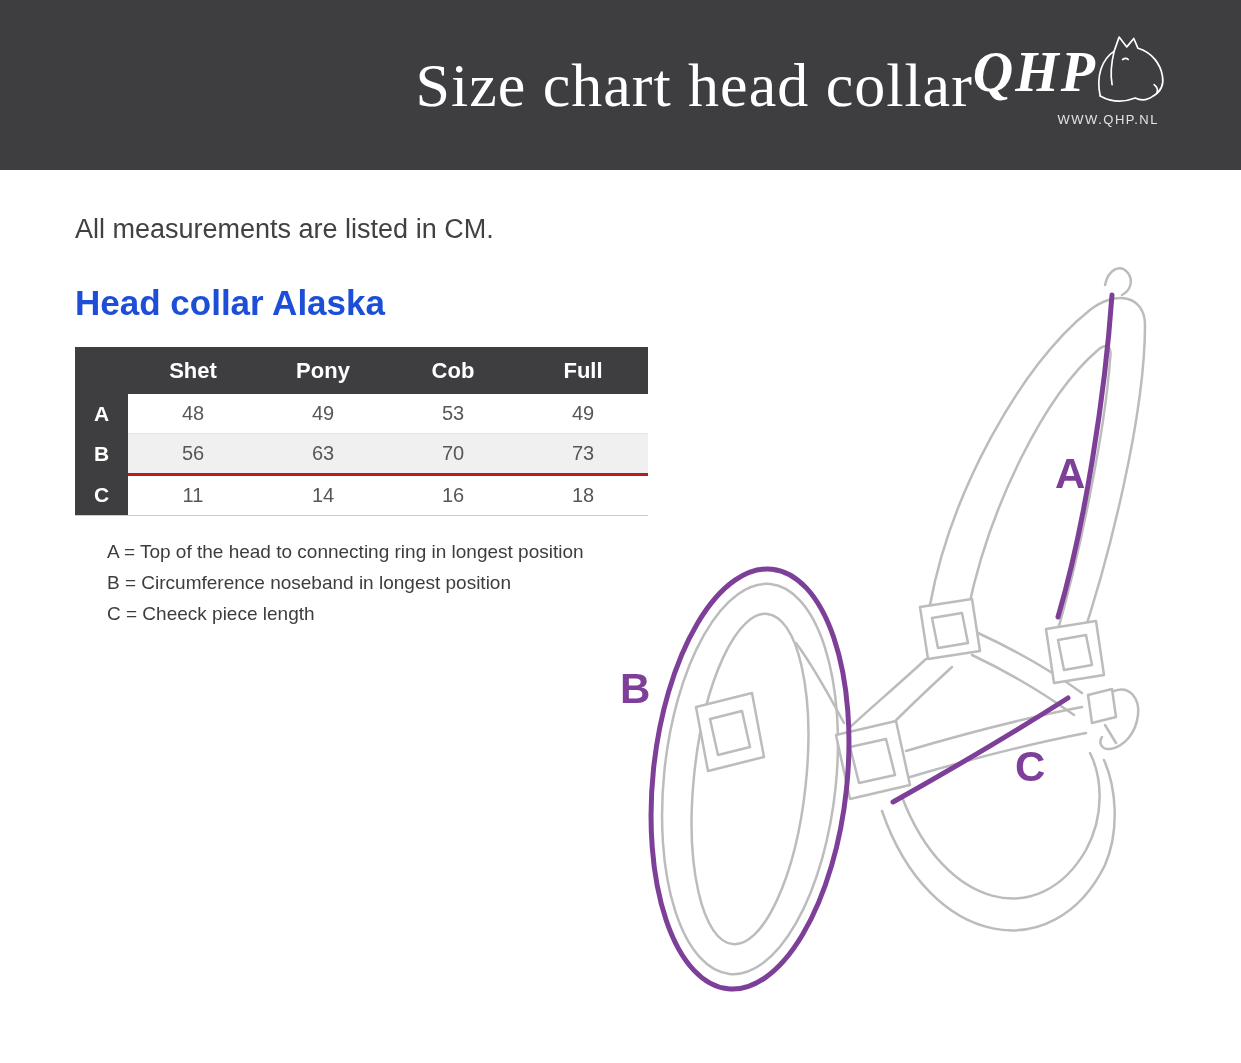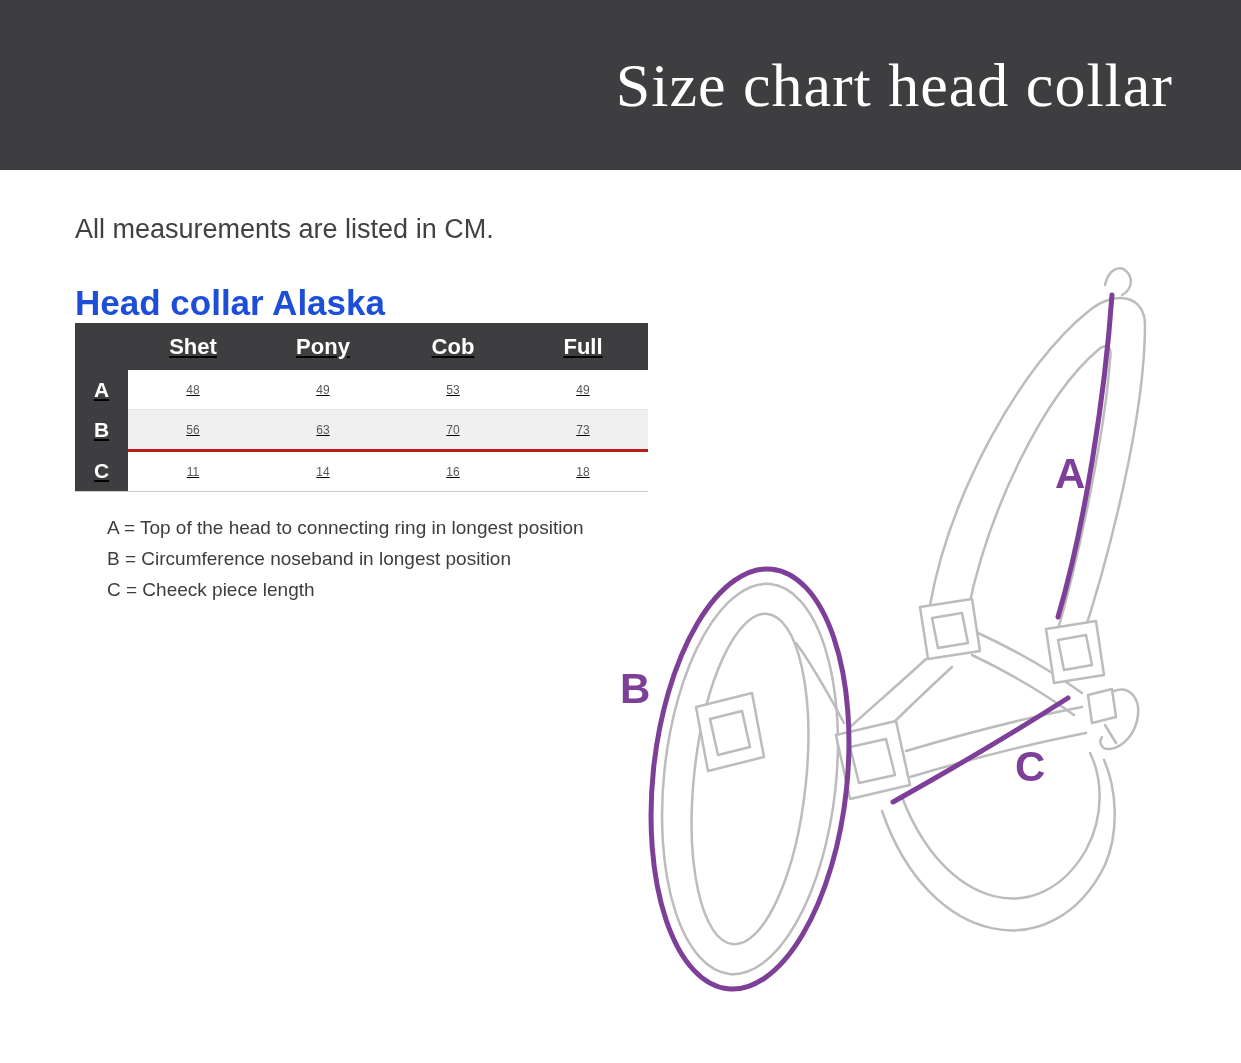--- a/index.html
+++ b/index.html
@@ -45,32 +45,32 @@
   .content{position:absolute;left:75px;top:170px;width:580px;}
   .intro{
     margin:44px 0 0 0;
     font-size:27px;color:#414144;
   }
   .section-title{
     margin:38px 0 0 0;
     font-size:35px;font-weight:600;
     color:#1d4ed8;
   }
-  .size-table{border-collapse:collapse;table-layout:fixed;text-decoration:underline;}
+  .size-table{border-collapse:collapse;margin-top:24px;table-layout:fixed;}
   .size-table th,.size-table td{padding:0;text-align:center;}
   .size-table thead th{
     background:#3e3e40;color:#ffffff;
     font-size:22px;font-weight:700;height:47px;width:130px;
   }
   .size-table thead th.corner{width:53px;}
   .size-table td.rowlabel{
     background:#3e3e40;color:#ffffff;
     font-weight:700;font-size:21px;width:53px;
   }
-  .size-table tbody td{height:39px;font-size:12px;color:#57575a;}
+  .size-table tbody td{height:39px;font-size:20px;color:#57575a;}
   .size-table tbody tr.hl td.val{
     background:#f0f0f0;
     border-top:1px solid #e3e3e3;border-bottom:3px solid #b91c1c;
   }
   .size-table tbody tr:last-child td{border-bottom:1px solid #cccccc;}
   .legend{margin-top:20px;margin-left:32px;}
   .legend-line{font-size:19px;line-height:31px;color:#3d3d3f;}
   
   .diagram{position:absolute;left:600px;top:255px;width:620px;height:800px;}
   .diagram svg{width:100%;height:100%;}
@@ -79,20 +79,35 @@
   .purple{stroke:#7d3f98;stroke-width:5;fill:none;stroke-linecap:round;}
   .dletter{font-family:"Liberation Sans", sans-serif;font-size:42px;font-weight:600;fill:#7d3f98;}
 </style>
 </head>
 <body>
 
 <div class="page">
 
   <header class="topbar">
     <h1 class="title">Size chart head collar</h1>
+    <div class="logo">
+      <div class="logo-row">
+        <span class="logo-text">QHP</span>
+        <svg class="horse" viewBox="0 0 120 110" aria-hidden="true">
+          <g fill="none" stroke="#ffffff" stroke-width="2.4" stroke-linecap="round" stroke-linejoin="round">
+            <path d="M 16 92 C 10 64 18 40 36 28 L 43 8 L 54 22 L 64 10 L 70 24 C 90 30 102 46 105 64 C 107 76 102 86 92 92"></path>
+            <path d="M 92 92 C 84 98 74 99 66 95 C 48 102 30 100 16 92"></path>
+            <path d="M 93 76 C 97 79 99 83 97 88"></path>
+            <path d="M 36 28 C 32 44 30 60 33 76"></path>
+            <path d="M 48 40 C 51 38 54 38 56 40"></path>
+          </g>
+        </svg>
+      </div>
+      <div class="logo-site">WWW.QHP.NL</div>
+    </div>
   </header>
 
   <main class="content">
     <p class="intro">All measurements are listed in CM.</p>
     <h2 class="section-title">Head collar Alaska</h2>
 
     <table class="size-table">
       <thead>
         <tr>
           <th class="corner"></th>

